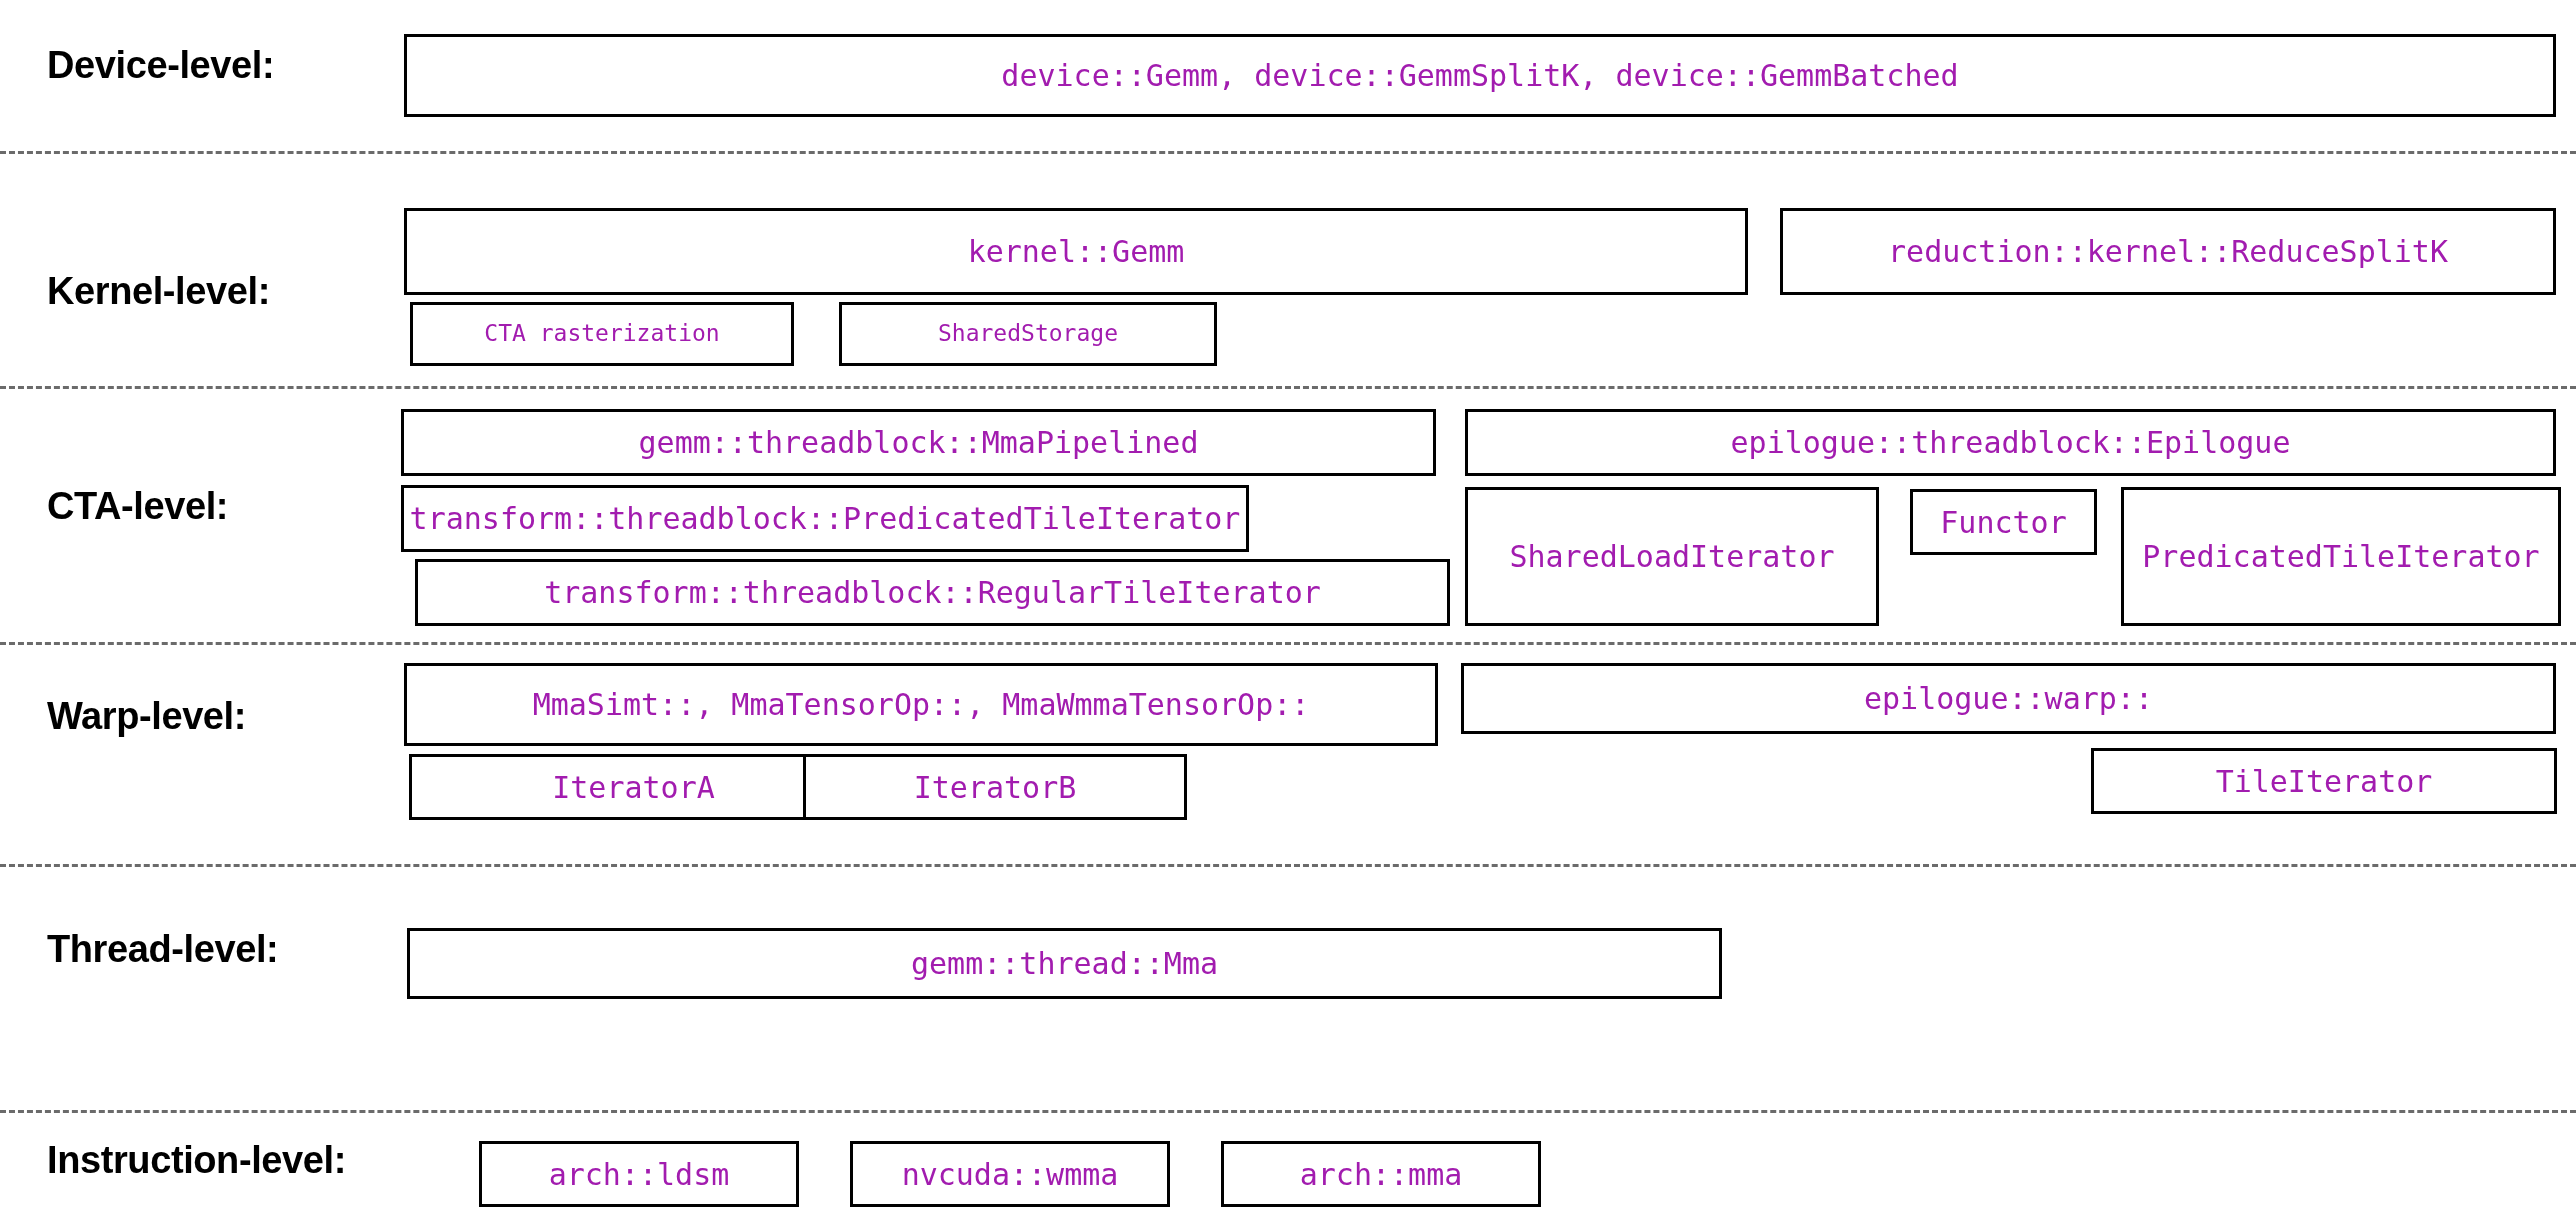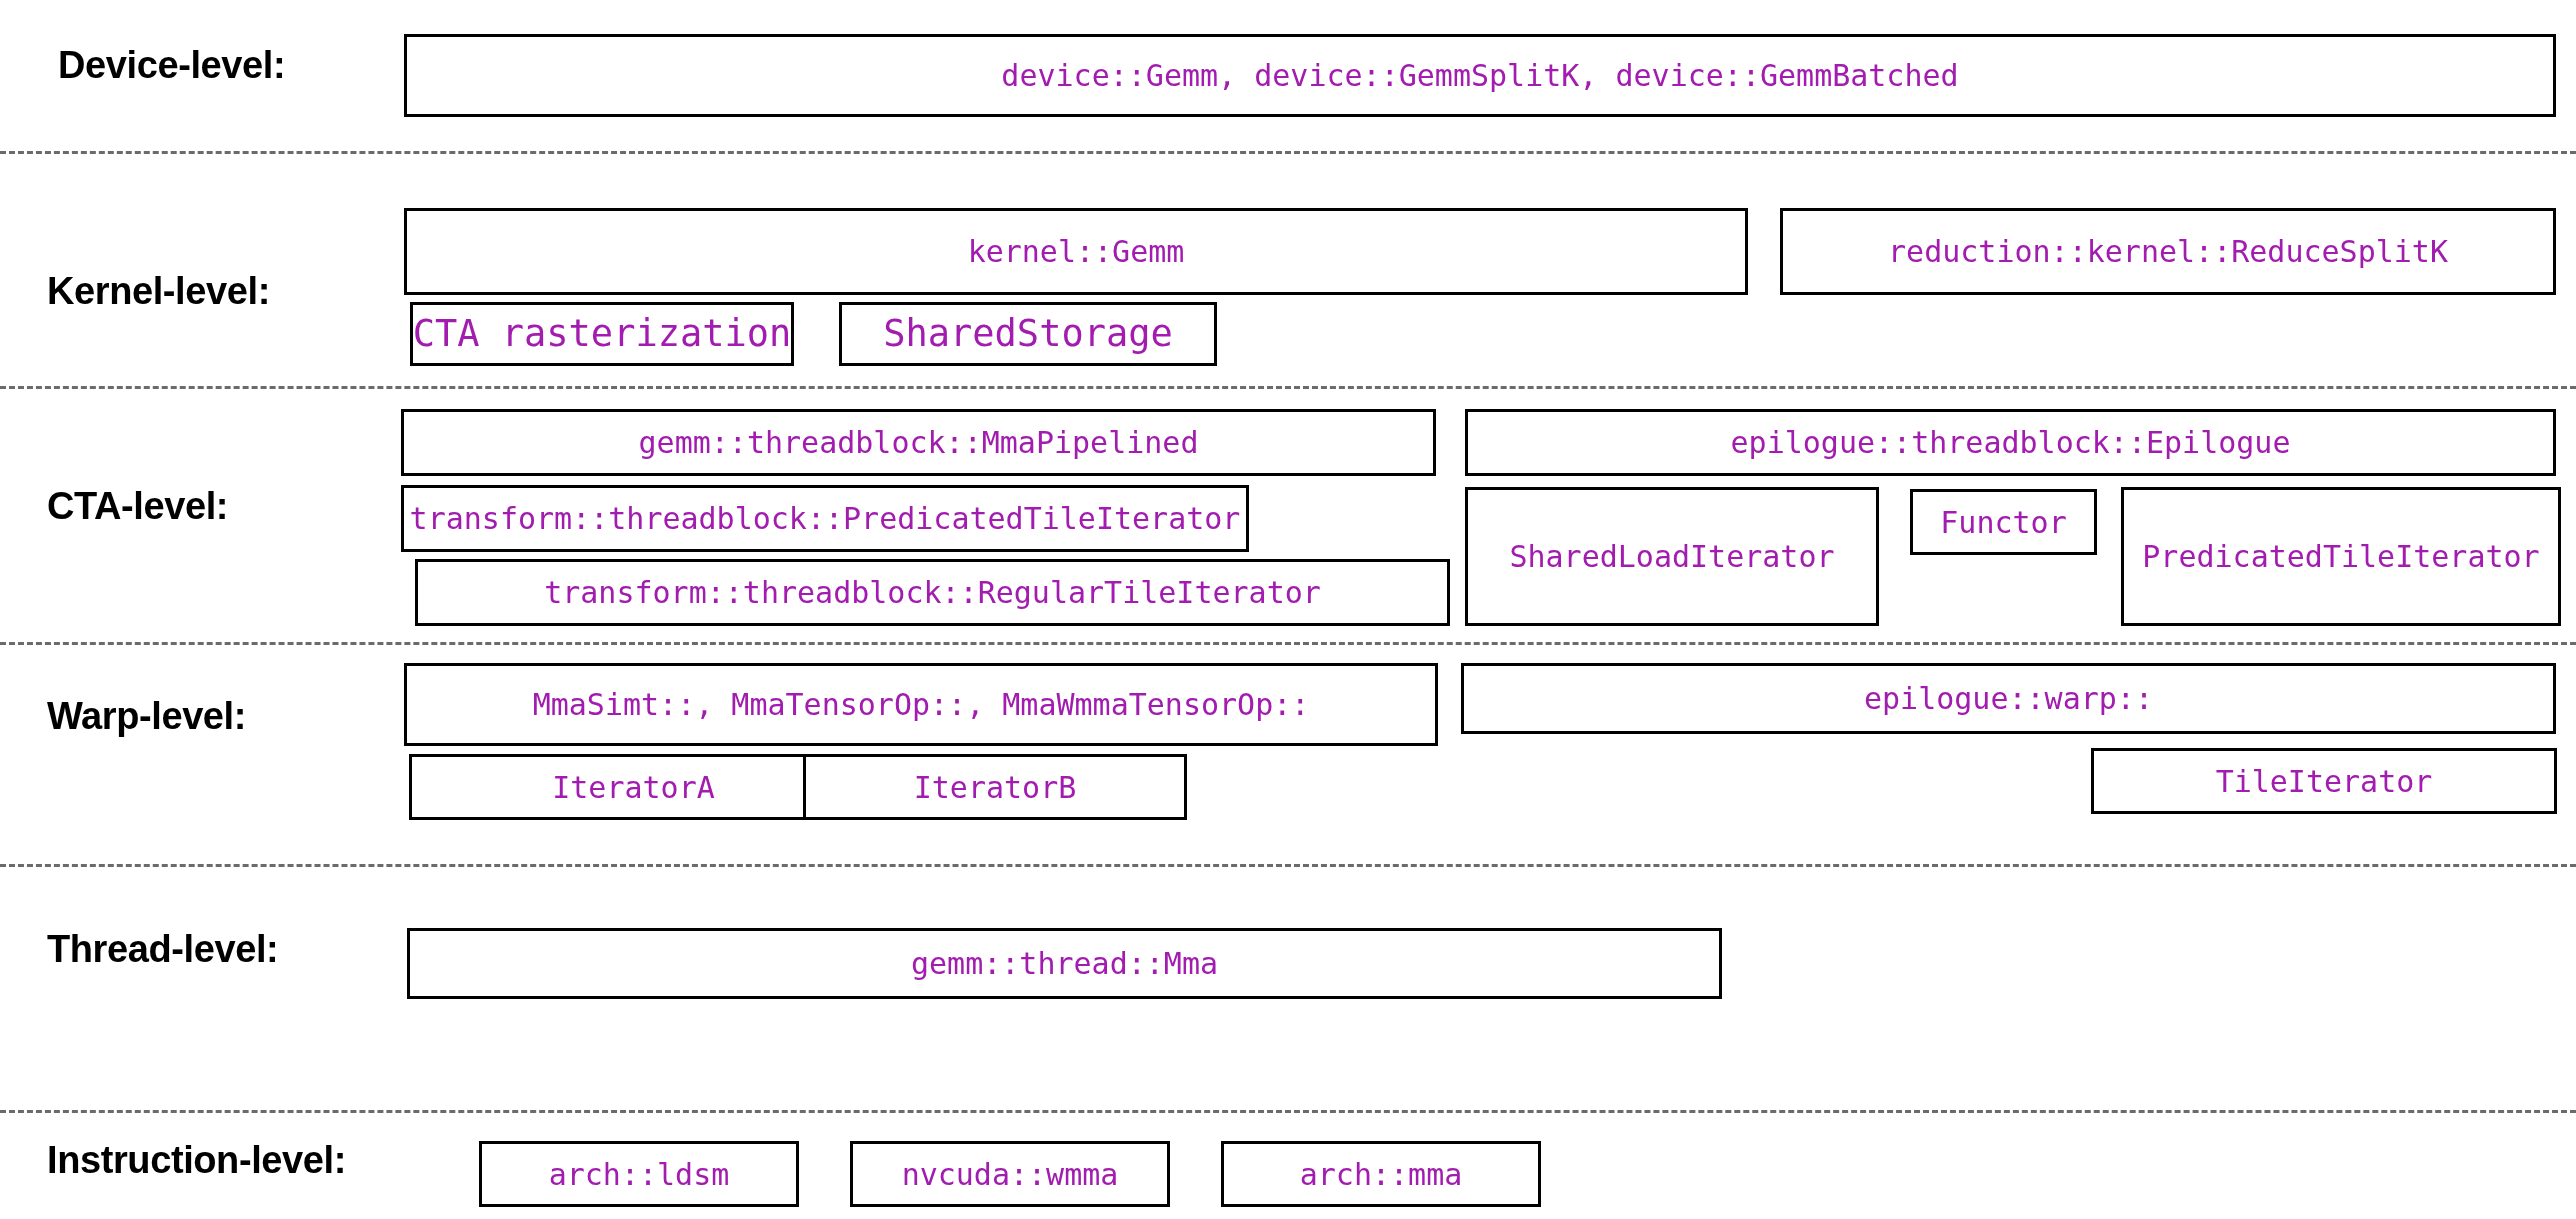--- a/index.html
+++ b/index.html
@@ -42,28 +42,28 @@
     justify-content: center;
     text-align: center;
   }
   .box .label {
     font-family: "DejaVu Sans Mono", monospace;
     font-size: 30px;
     color: #a21caf;
     white-space: nowrap;
     line-height: 1.1;
   }
-  .box.small .label { font-size: 37px; }
+  .box.small .label { font-size: 23px; }
 </style>
 </head>
 <body>
 
 <div id="page">
 
-  <div class="level-label" style="left:58px; top:44px;">Device-level:</div>
+  <div class="level-label" style="left:47px; top:44px;">Device-level:</div>
 
   <div class="box" style="left:404px; top:34px; width:2152px; height:83px;">
     <span class="label">device::Gemm, device::GemmSplitK, device::GemmBatched</span>
   </div>
 
   <div class="divider" style="top:151px;"></div>
 
   <div class="level-label" style="left:47px; top:270px;">Kernel-level:</div>
 
   <div class="box" style="left:404px; top:208px; width:1344px; height:87px;">

